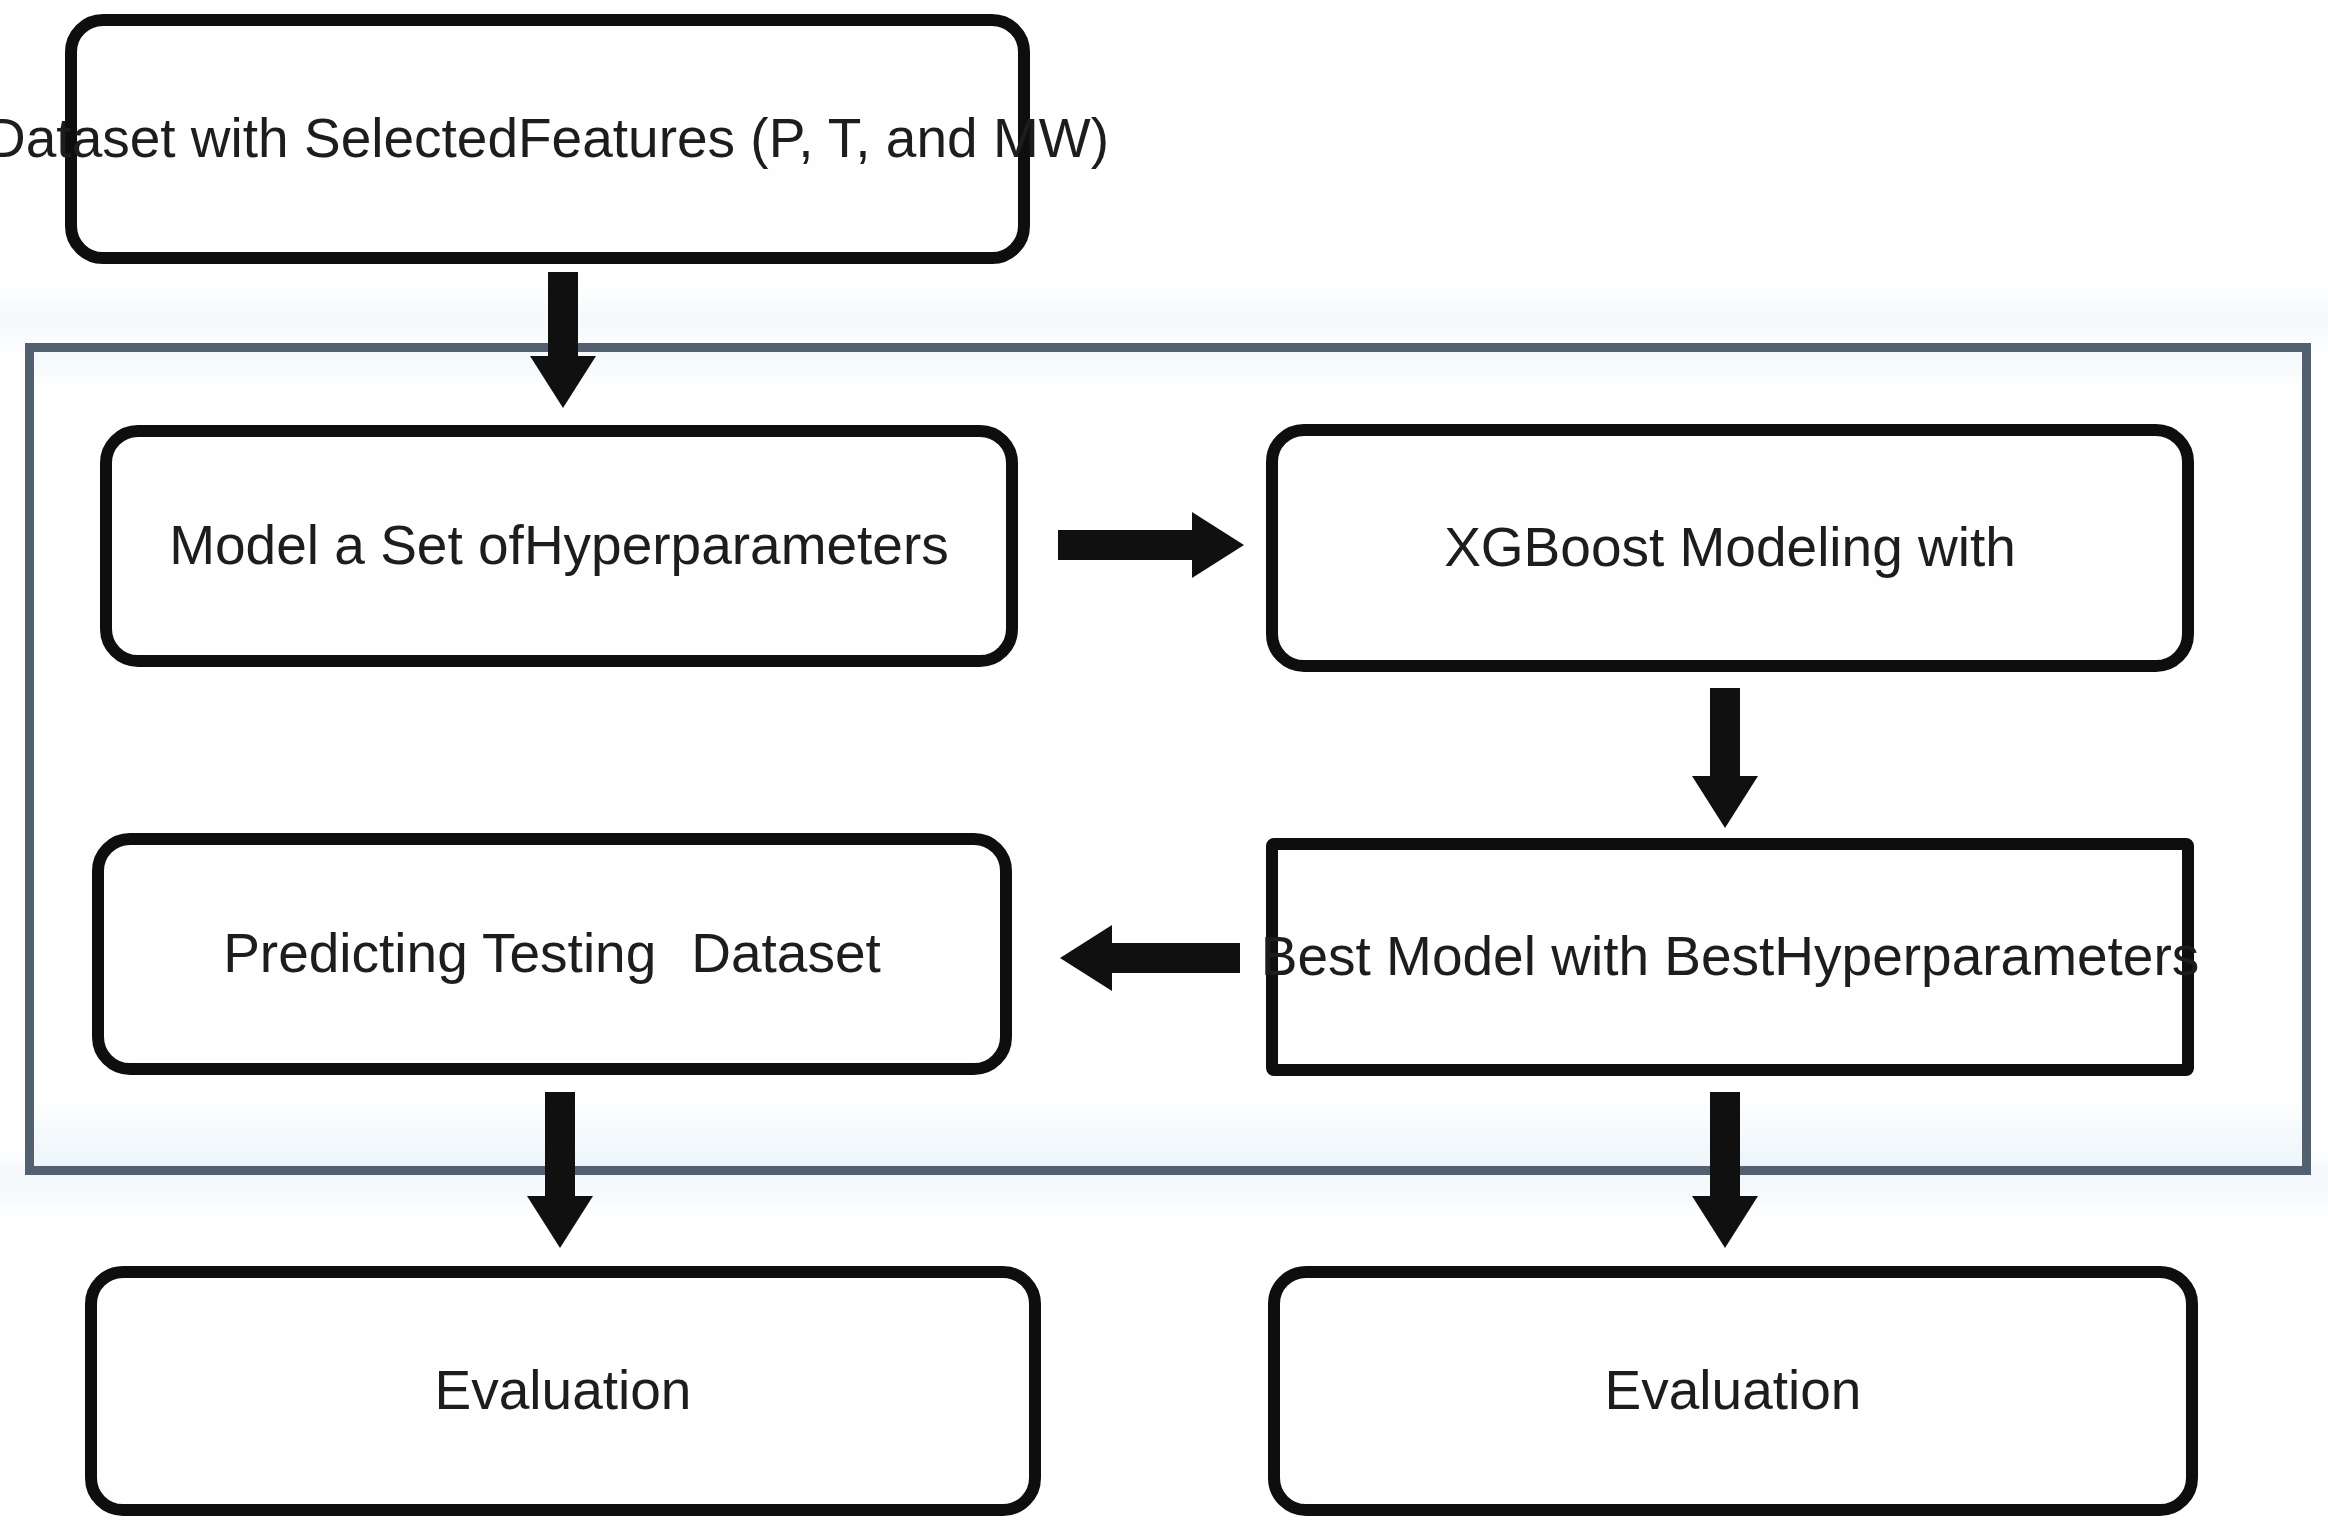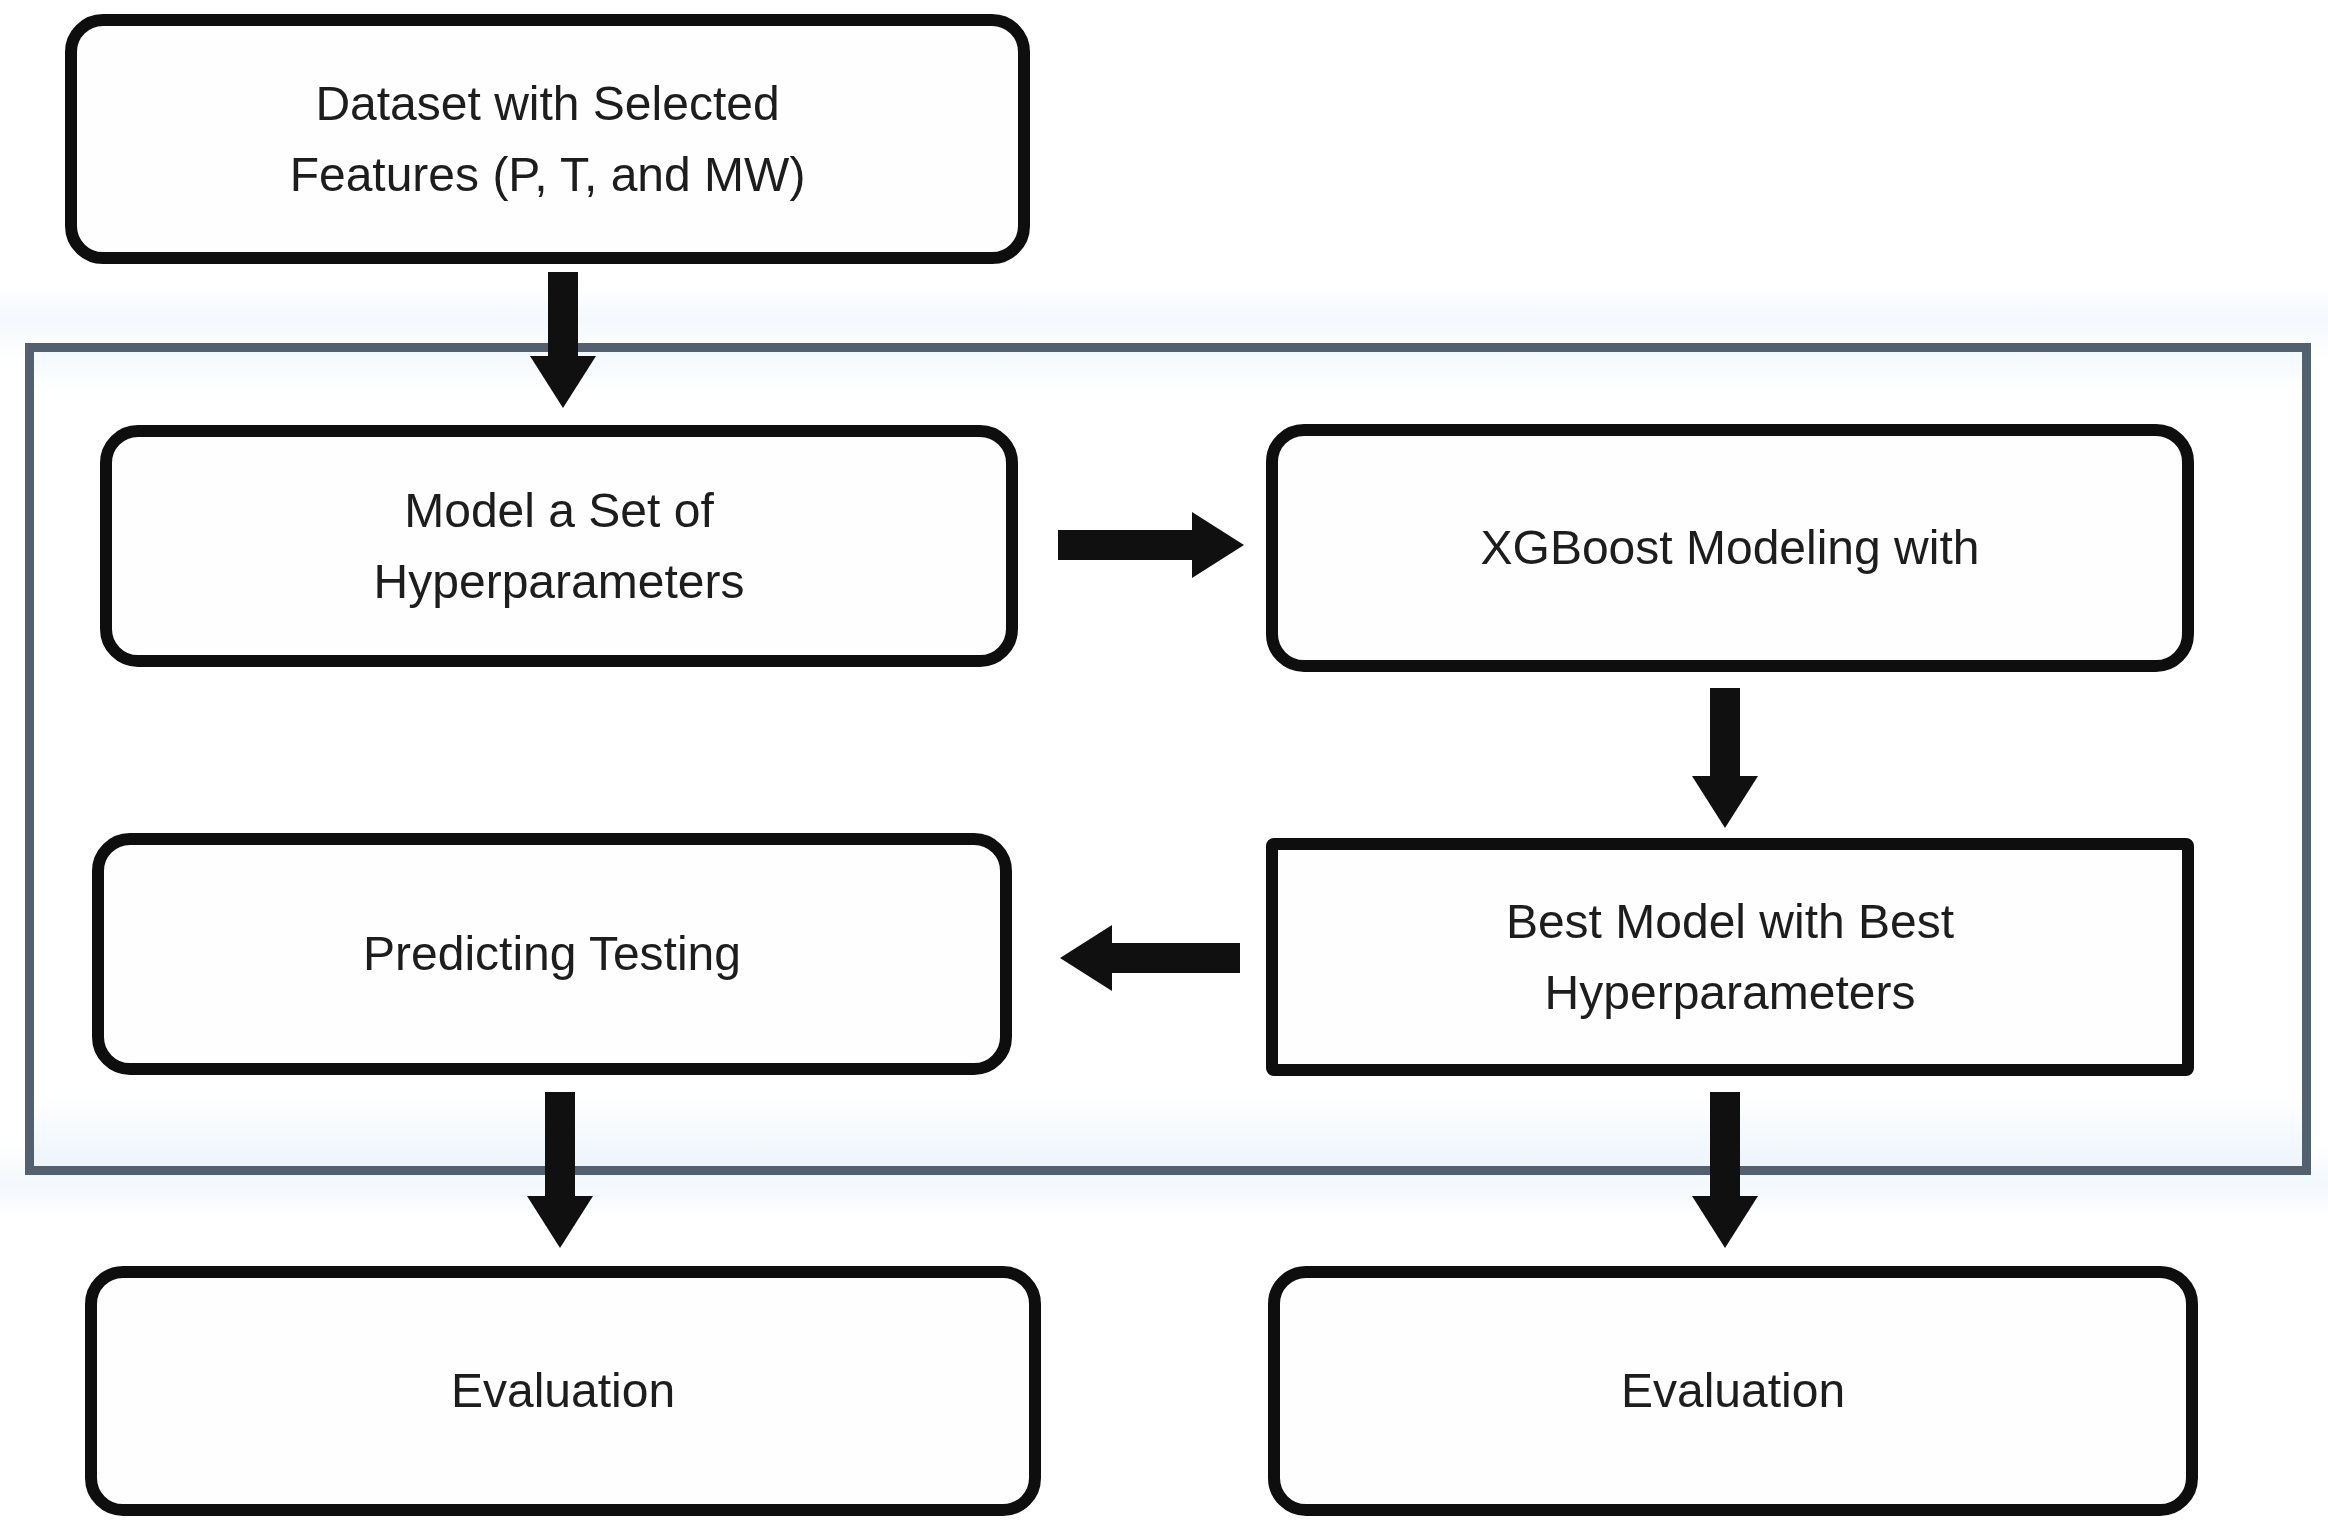--- a/index.html
+++ b/index.html
@@ -19,25 +19,25 @@
     left:25px;top:343px;width:2268px;height:814px;
     border:9px solid #536070;
     background:linear-gradient(180deg,#f2f8fc 0%,#ffffff 5%,#ffffff 91%,#edf5fb 100%);
     box-sizing:content-box;
   }
   .node{
     position:absolute;
     border:12px solid #0e0e0e;
     border-radius:38px;
     background:#fefefe;
-    display:flex;flex-direction:column;
+    display:flex;
     align-items:center;justify-content:center;
     box-sizing:border-box;
     color:#1d1d1d;
-    font-size:48px;
+    font-size:55px;
     line-height:1.48;
     text-align:center;
     white-space:nowrap;
   }
   .node span{display:block;}
   .arrow{position:absolute;line-height:0;}
   .arrow svg{display:block;}
   .arrow .ink{fill:#101010;}
 </style>
 </head>
@@ -56,20 +56,21 @@
     <span>Model a Set of</span>
     <span>Hyperparameters</span>
   </div>
 
   <div class="node" style="left:1266px;top:424px;width:928px;height:248px;">
     <span>XGBoost Modeling with</span>
   </div>
 
   <div class="node" style="left:92px;top:833px;width:920px;height:242px;gap:35px;">
     <span>Predicting Testing</span>
+    <span>Dataset</span>
   </div>
 
   <div class="node" style="left:1266px;top:838px;width:928px;height:238px;border-radius:8px;">
     <span>Best Model with Best</span>
     <span>Hyperparameters</span>
   </div>
 
   <div class="node" style="left:85px;top:1266px;width:956px;height:250px;">
     <span>Evaluation</span>
   </div>

